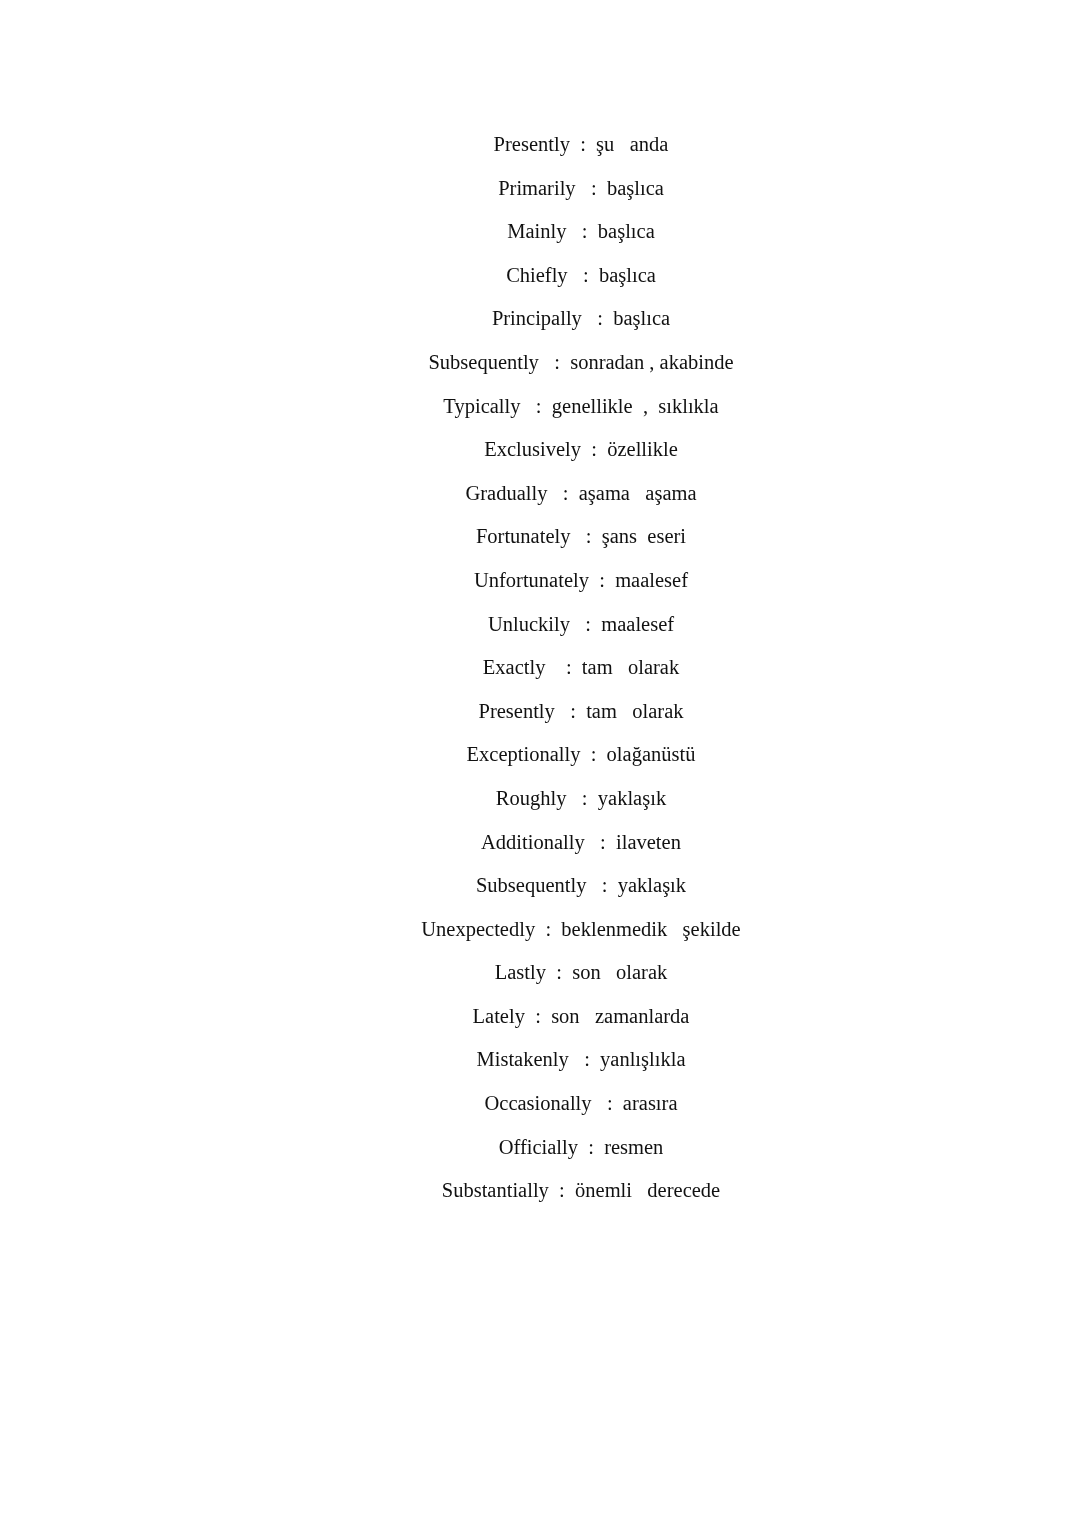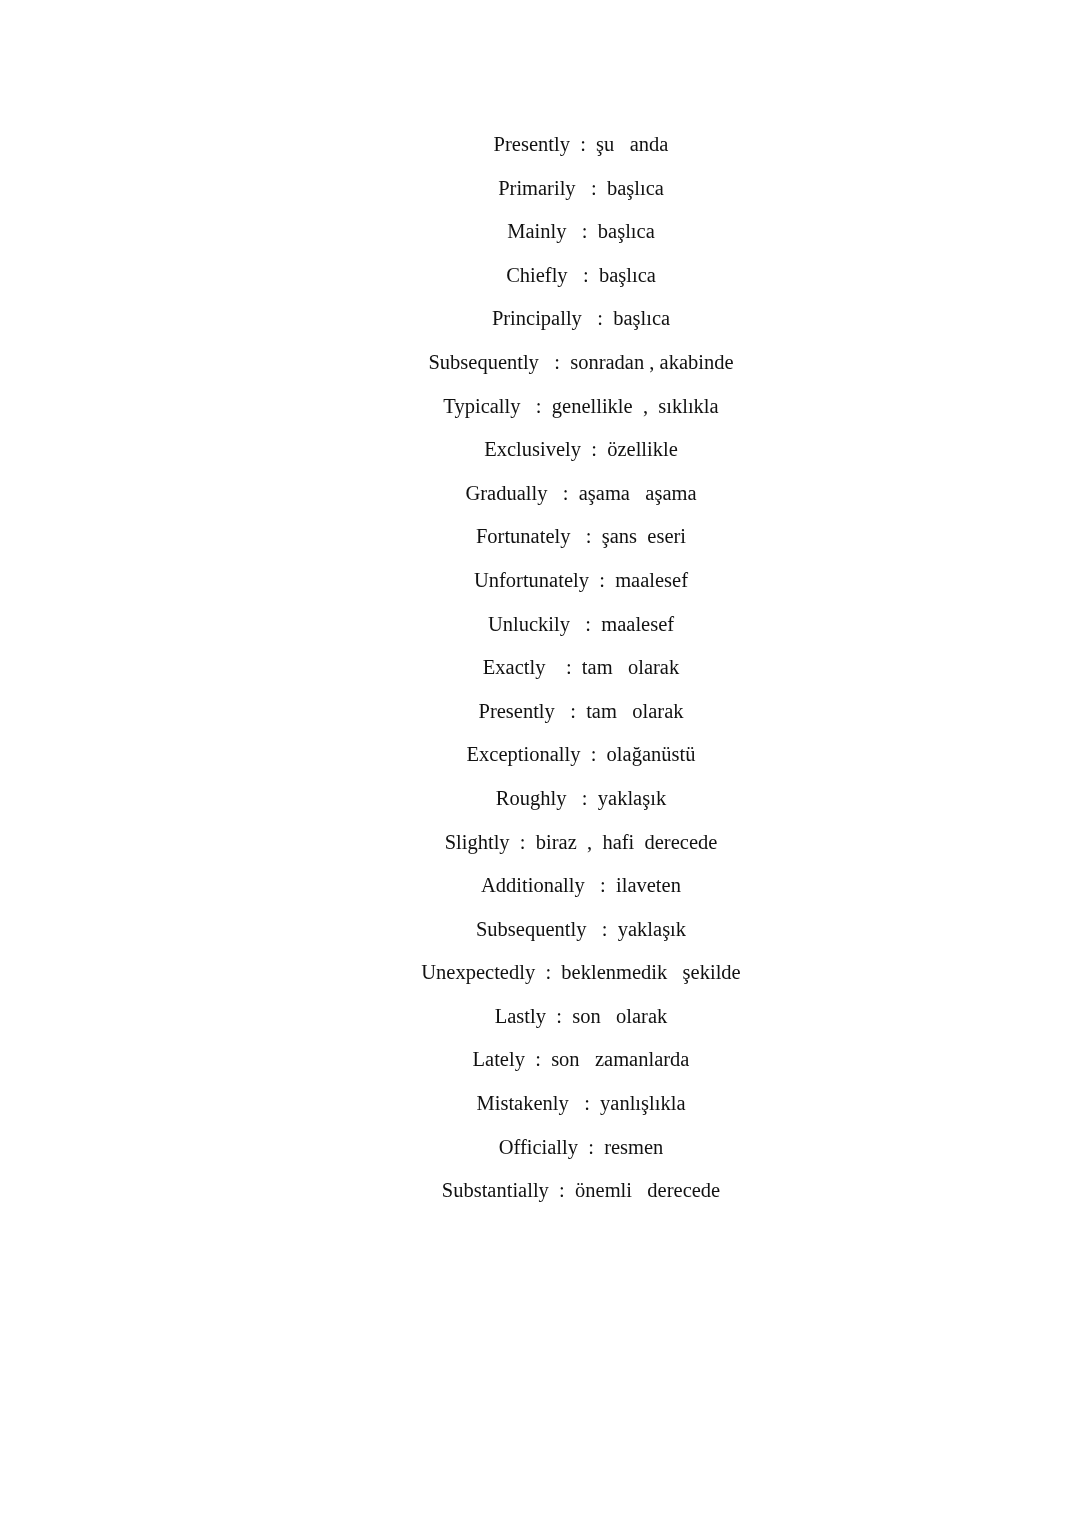--- a/index.html
+++ b/index.html
@@ -42,22 +42,22 @@
     <div class="entry"><span>Typically</span><span>   :  </span><span>genellikle  ,  sıklıkla</span></div>
     <div class="entry"><span>Exclusively</span><span>  :  </span><span>özellikle</span></div>
     <div class="entry"><span>Gradually</span><span>   :  </span><span>aşama   aşama</span></div>
     <div class="entry"><span>Fortunately</span><span>   :  </span><span>şans  eseri</span></div>
     <div class="entry"><span>Unfortunately</span><span>  :  </span><span>maalesef</span></div>
     <div class="entry"><span>Unluckily</span><span>   :  </span><span>maalesef</span></div>
     <div class="entry"><span>Exactly</span><span>    :  </span><span>tam   olarak</span></div>
     <div class="entry"><span>Presently</span><span>   :  </span><span>tam   olarak</span></div>
     <div class="entry"><span>Exceptionally</span><span>  :  </span><span>olağanüstü</span></div>
     <div class="entry"><span>Roughly</span><span>   :  </span><span>yaklaşık</span></div>
-    <div class="entry"><span>Slightly</span><span>  :  </span><span>biraz  ,  hafi  derecede</span></div>
     <div class="entry"><span>Additionally</span><span>   :  </span><span>ilaveten</span></div>
     <div class="entry"><span>Subsequently</span><span>   :  </span><span>yaklaşık</span></div>
     <div class="entry"><span>Unexpectedly</span><span>  :  </span><span>beklenmedik   şekilde</span></div>
     <div class="entry"><span>Lastly</span><span>  :  </span><span>son   olarak</span></div>
     <div class="entry"><span>Lately</span><span>  :  </span><span>son   zamanlarda</span></div>
     <div class="entry"><span>Mistakenly</span><span>   :  </span><span>yanlışlıkla</span></div>
+    <div class="entry"><span>Occasionally</span><span>   :  </span><span>arasıra</span></div>
     <div class="entry"><span>Officially</span><span>  :  </span><span>resmen</span></div>
     <div class="entry"><span>Substantially</span><span>  :  </span><span>önemli   derecede</span></div>
   </div>
 
 </body></html>

